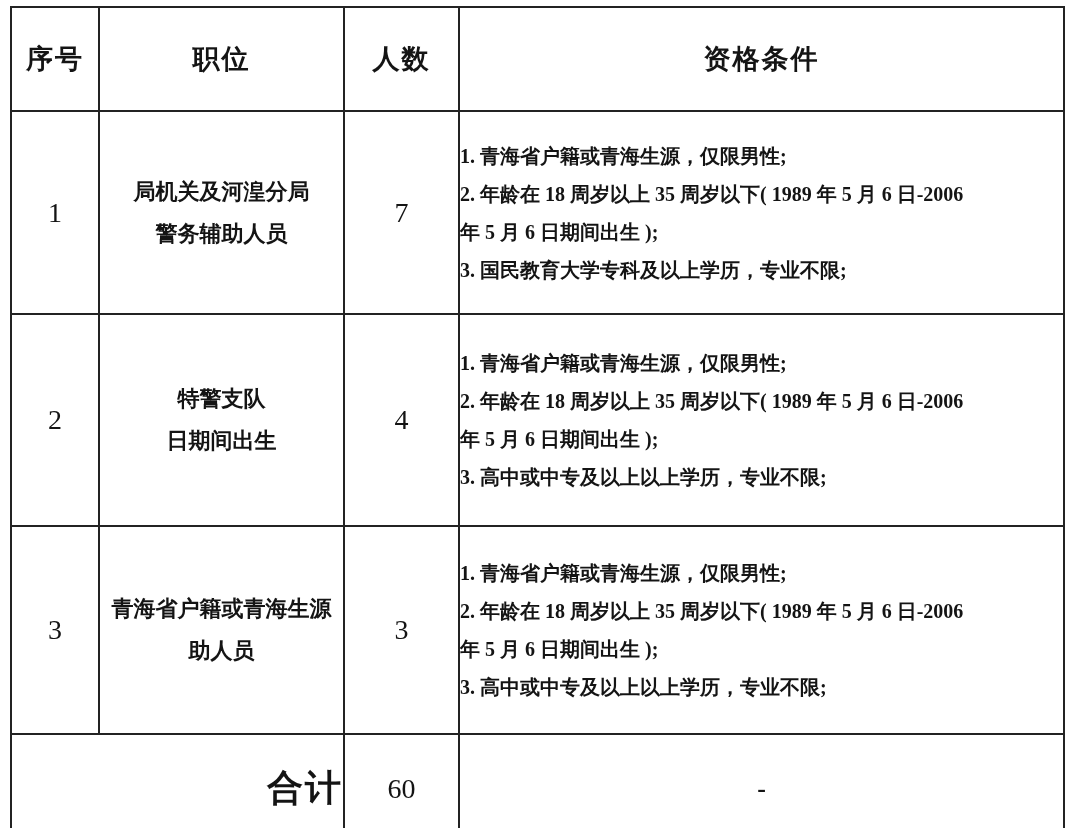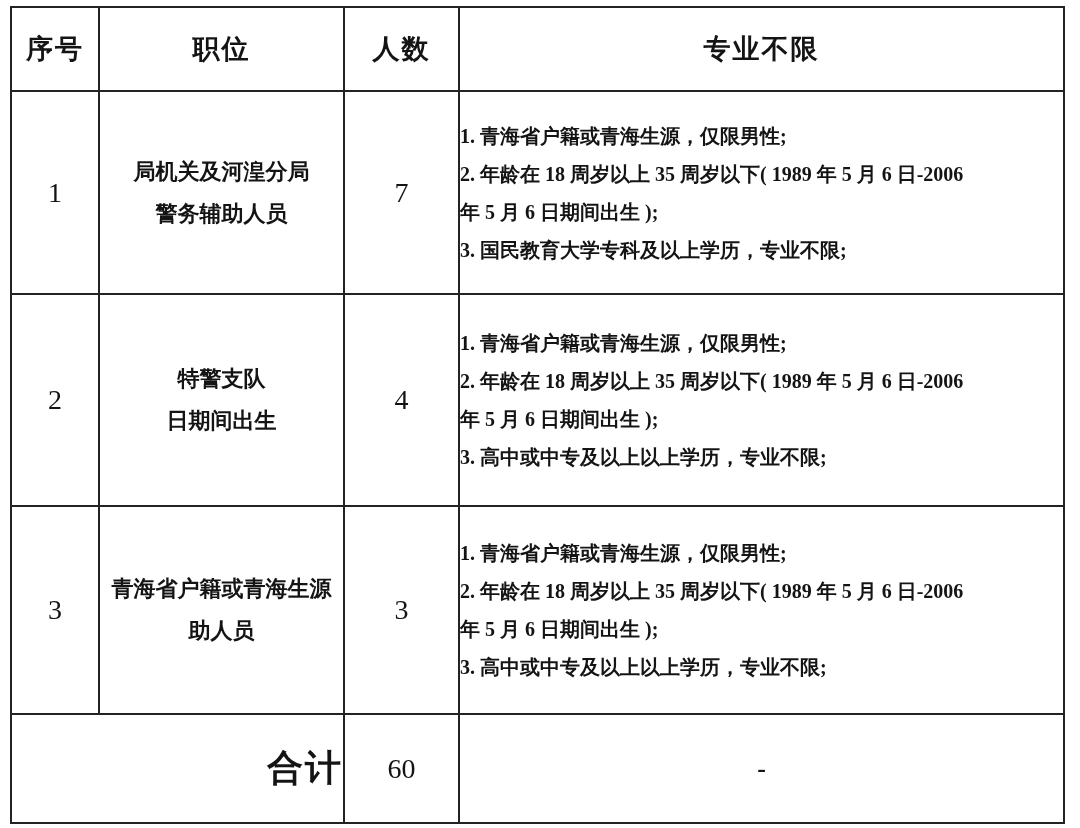--- a/index.html
+++ b/index.html
@@ -28,21 +28,21 @@
     table-layout: fixed;
     background: #ffffff;
   }
   table.recruit th,
   table.recruit td {
     border: 2px solid #232323;
     padding: 0;
     vertical-align: middle;
     overflow: hidden;
   }
-  tr.r-header   { height: 84px;  }
+  tr.r-header   { height: 104px;  }
   tr.r-row1     { height: 203px; }
   tr.r-row2     { height: 212px; }
   tr.r-row3     { height: 208px; }
   tr.r-total    { height: 109px; }
 
   th.hdr {
     font-size: 27px;
     font-weight: bold;
     text-align: center;
     letter-spacing: 2px;
@@ -89,21 +89,21 @@
       <col style="width:88px">
       <col style="width:245px">
       <col style="width:115px">
       <col style="width:605px">
     </colgroup>
     <thead>
       <tr class="r-header">
         <th class="hdr">序号</th>
         <th class="hdr">职位</th>
         <th class="hdr">人数</th>
-        <th class="hdr">专业不限</th>
+        <th class="hdr">资格条件</th>
       </tr>
     </thead>
     <tbody>
       <tr class="r-row1">
         <td class="seq">1</td>
         <td class="pos">局机关及河湟分局
 警务辅助人员</td>
         <td class="cnt">7</td>
         <td class="cond">1. 青海省户籍或青海生源，仅限男性;
 2. 年龄在 18 周岁以上 35 周岁以下( 1989 年 5 月 6 日-2006

